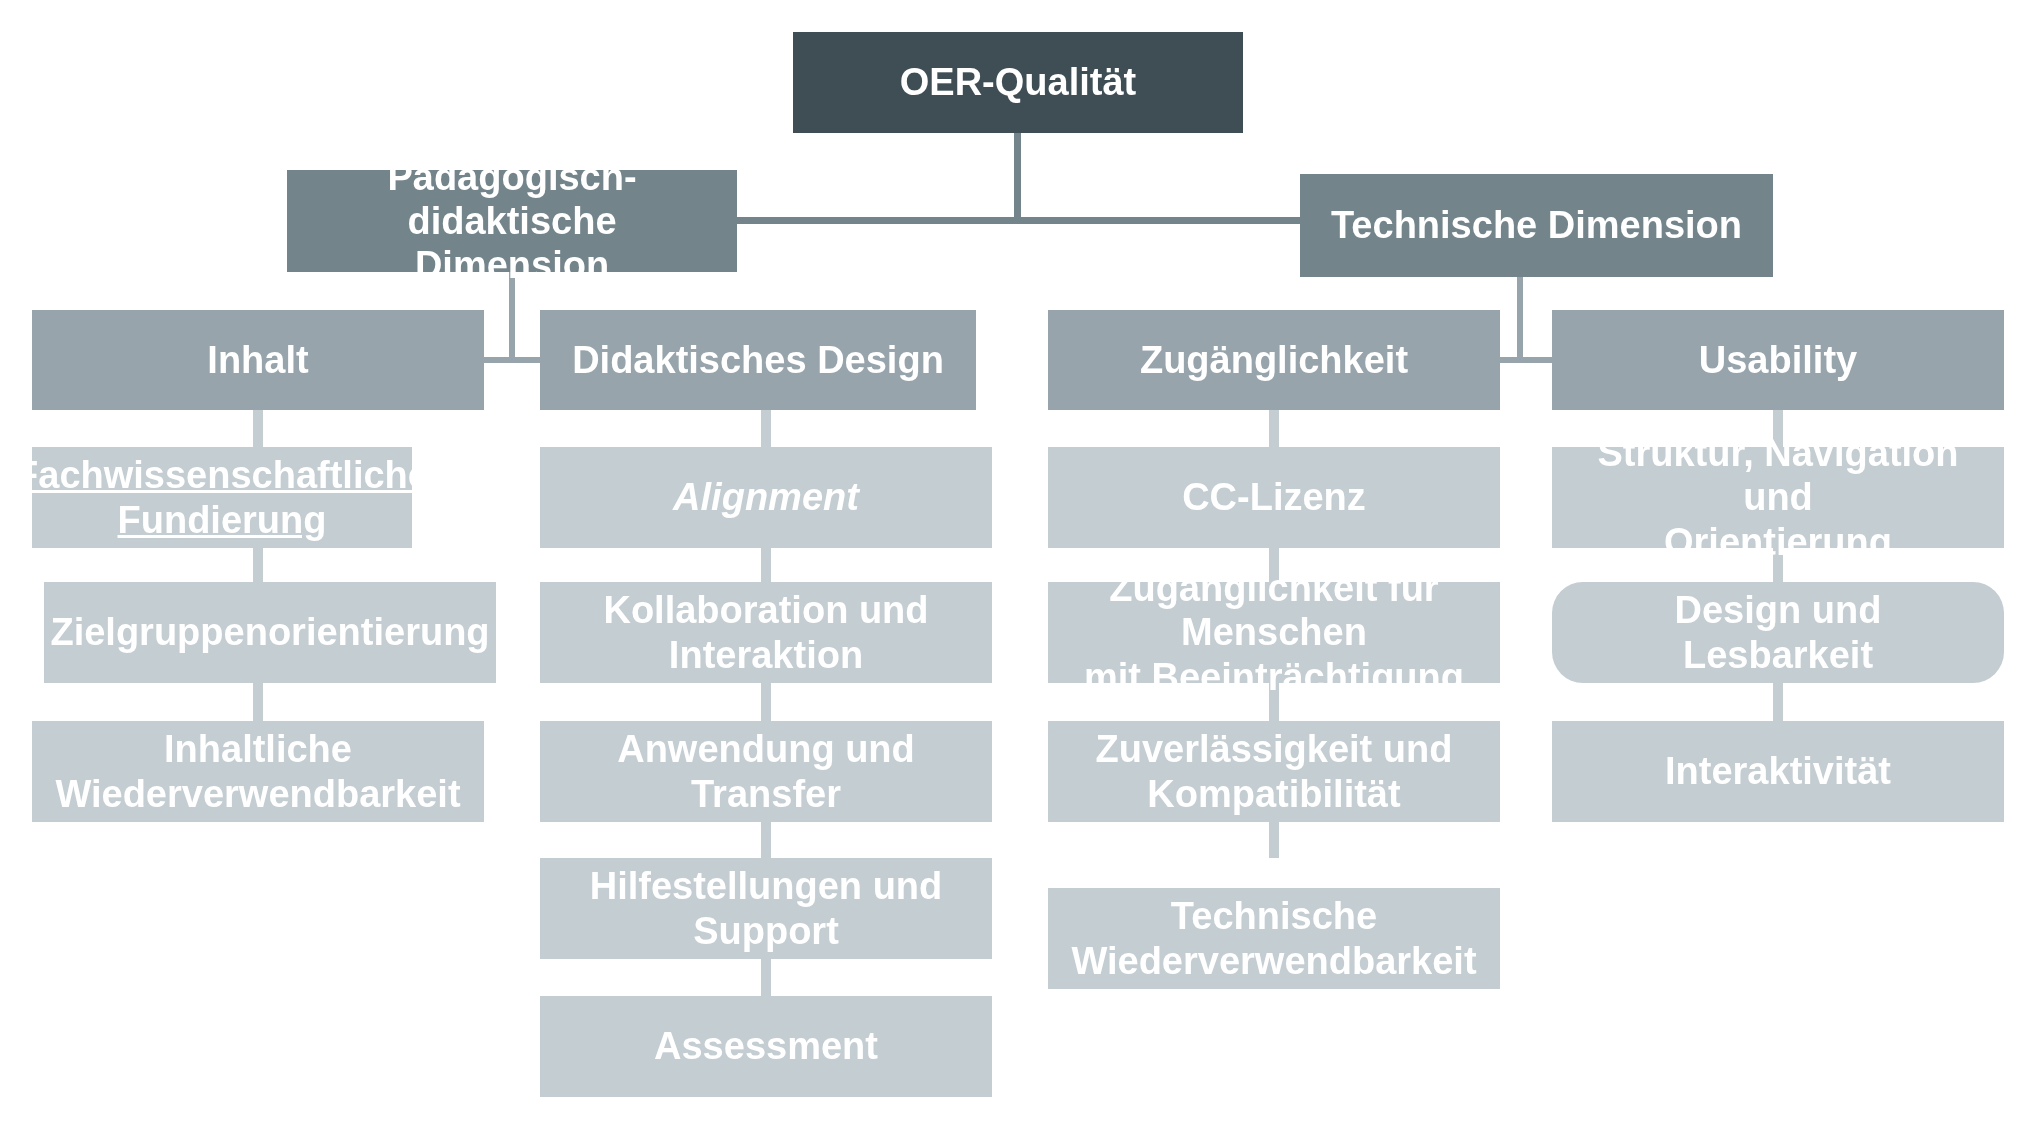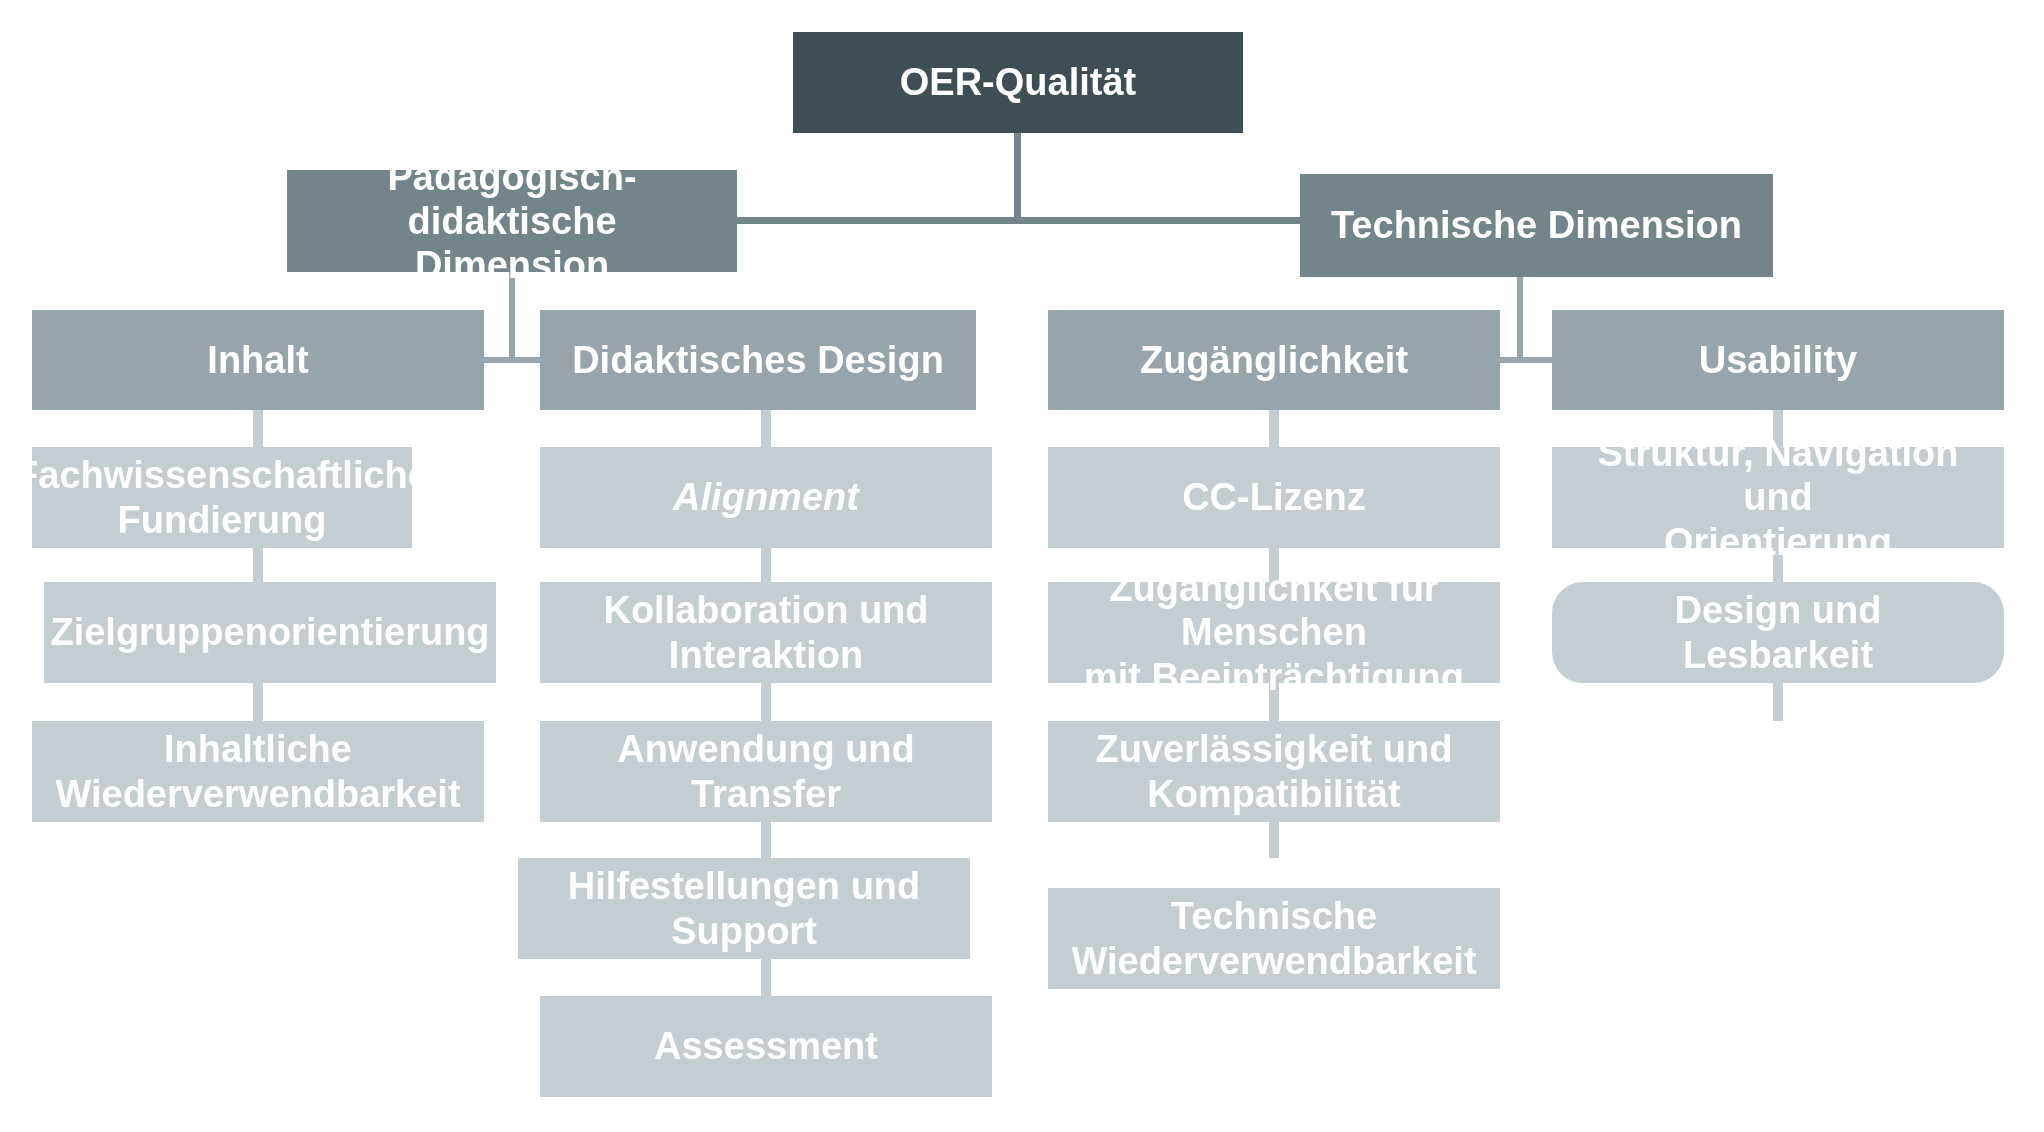--- a/index.html
+++ b/index.html
@@ -74,41 +74,42 @@
 
   <div class="node lv2" style="left:287px; top:170px; width:450px; height:102px;">Pädagogisch-didaktische
 Dimension</div>
   <div class="node lv2" style="left:1300px; top:174px; width:473px; height:103px;">Technische Dimension</div>
 
   <div class="node lv3" style="left:32px; top:310px; width:452px; height:100px;">Inhalt</div>
   <div class="node lv3" style="left:540px; top:310px; width:436px; height:100px;">Didaktisches Design</div>
   <div class="node lv3" style="left:1048px; top:310px; width:452px; height:100px;">Zugänglichkeit</div>
   <div class="node lv3" style="left:1552px; top:310px; width:452px; height:100px;">Usability</div>
 
-  <div class="node lv4" style="left:32px; top:447px; width:380px; height:101px;">Fachwissenschaftliche
+  <div class="node lv4" style="left:32px; top:447px; width:380px; height:101px;text-decoration:underline;">Fachwissenschaftliche
 Fundierung</div>
   <div class="node lv4" style="left:32px; top:582px; width:452px; height:101px;margin-left:12px;">Zielgruppenorientierung</div>
   <div class="node lv4" style="left:32px; top:721px; width:452px; height:101px;">Inhaltliche
 Wiederverwendbarkeit</div>
 
   <div class="node lv4" style="left:540px; top:447px; width:452px; height:101px;font-style:italic;">Alignment</div>
   <div class="node lv4" style="left:540px; top:582px; width:452px; height:101px;">Kollaboration und
 Interaktion</div>
   <div class="node lv4" style="left:540px; top:721px; width:452px; height:101px;">Anwendung und
 Transfer</div>
-  <div class="node lv4" style="left:518px; top:858px; width:452px; height:101px;">Hilfestellungen und
+  <div class="node lv4" style="left:540px; top:858px; width:452px; height:101px;">Hilfestellungen und
 Support</div>
   <div class="node lv4" style="left:540px; top:996px; width:452px; height:101px;">Assessment</div>
 
   <div class="node lv4" style="left:1048px; top:447px; width:452px; height:101px;">CC-Lizenz</div>
   <div class="node lv4" style="left:1048px; top:582px; width:452px; height:101px;">Zugänglichkeit für Menschen
 mit Beeinträchtigung</div>
   <div class="node lv4" style="left:1048px; top:721px; width:452px; height:101px;">Zuverlässigkeit und
 Kompatibilität</div>
   <div class="node lv4" style="left:1048px; top:888px; width:452px; height:101px;">Technische
 Wiederverwendbarkeit</div>
 
   <div class="node lv4" style="left:1552px; top:447px; width:452px; height:101px;">Struktur, Navigation und
 Orientierung</div>
   <div class="node lv4" style="left:1552px; top:582px; width:452px; height:101px;border-radius:31px;">Design und
 Lesbarkeit</div>
+  <div class="node lv4" style="left:1552px; top:721px; width:452px; height:101px;">Interaktivität</div>
 
 </div>
 
 </body></html>

